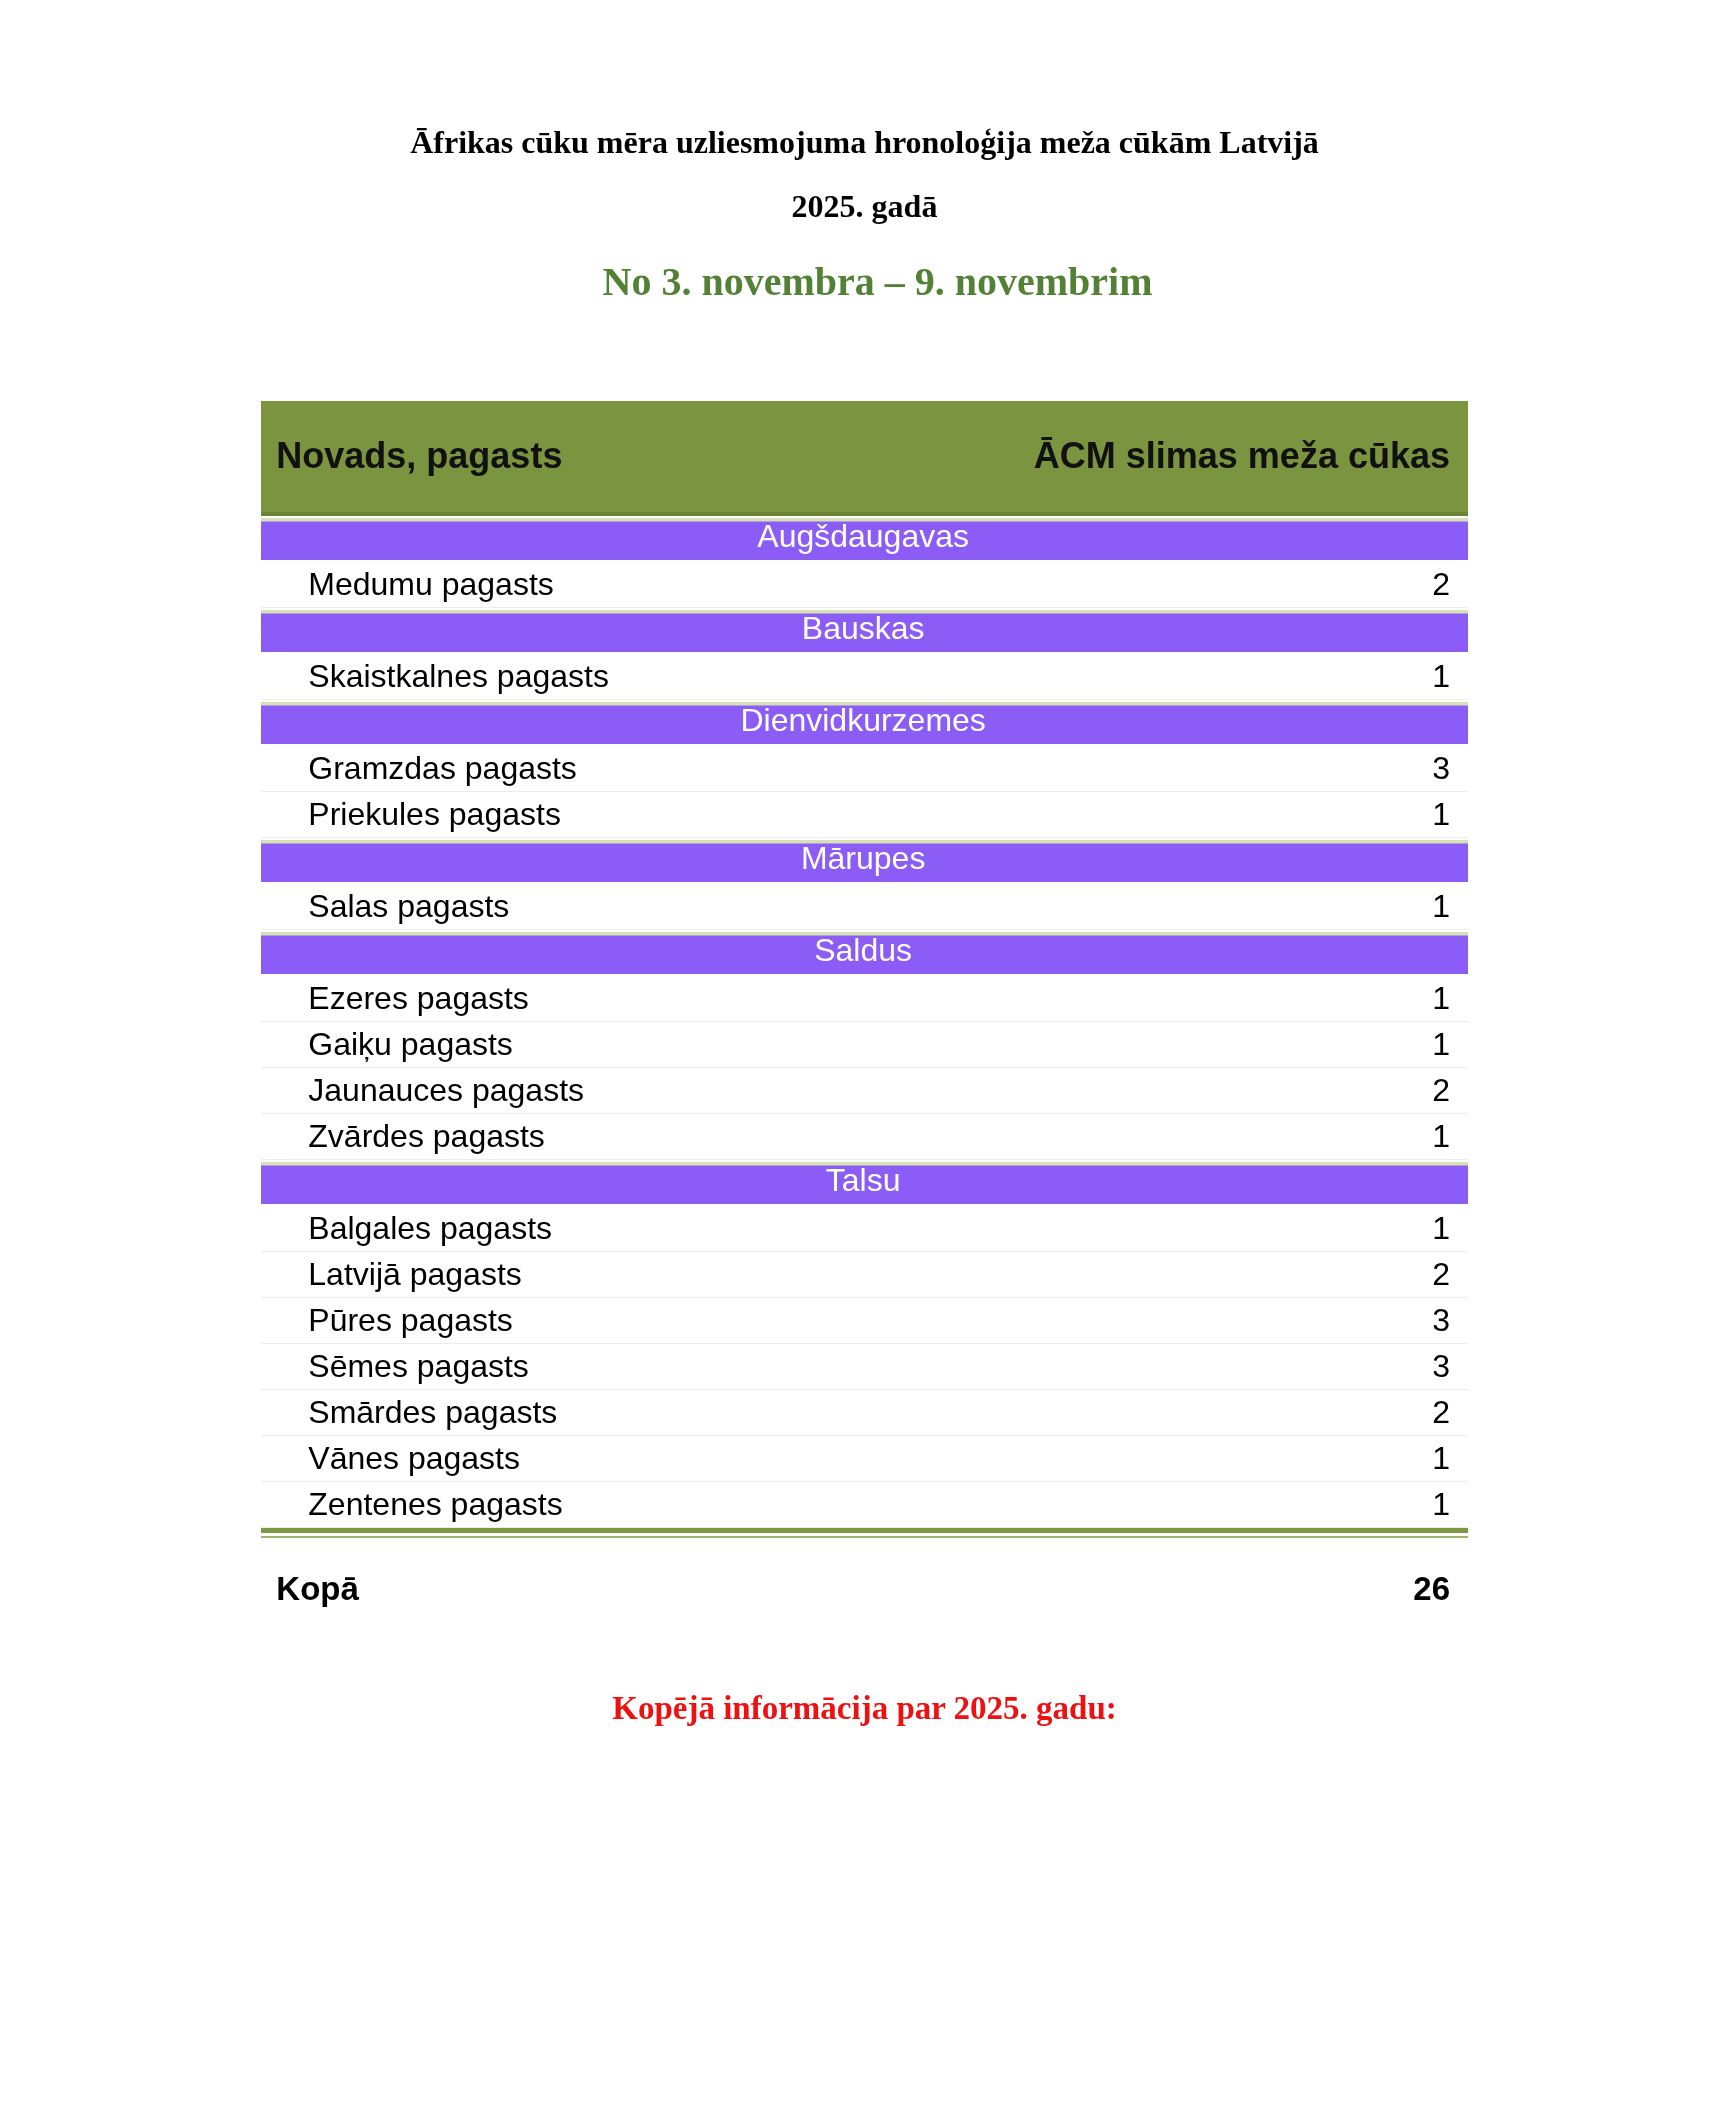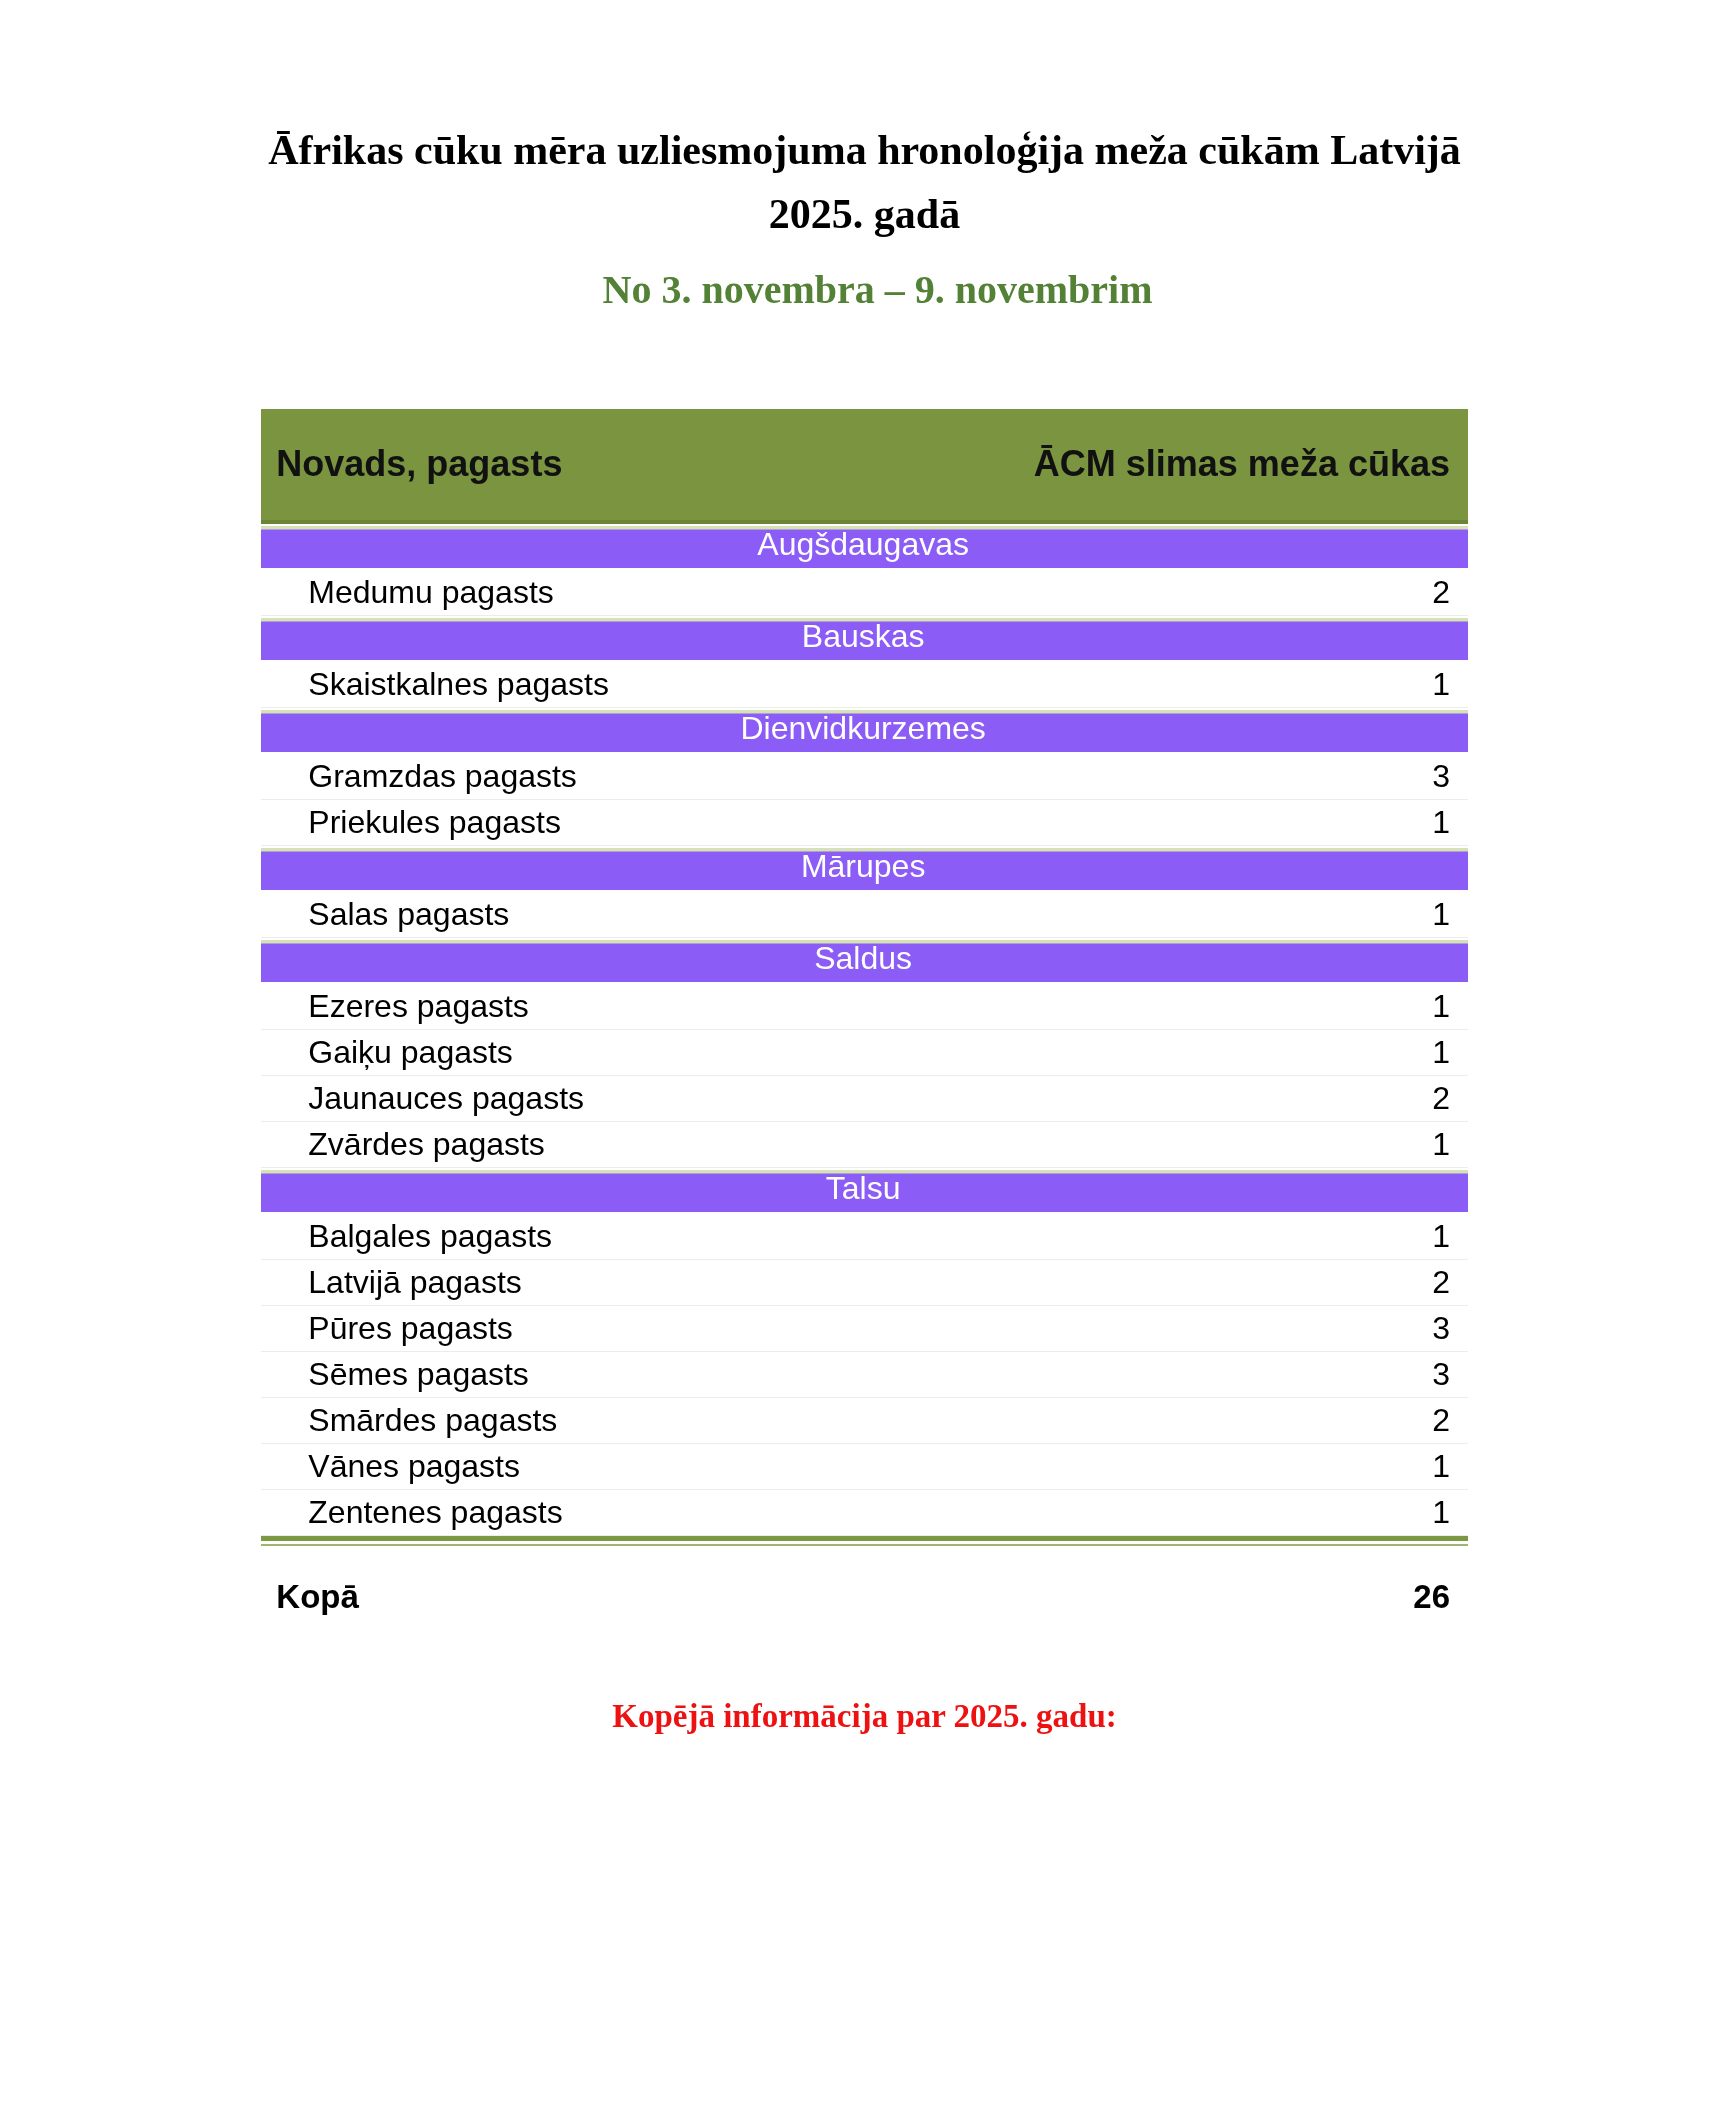--- a/index.html
+++ b/index.html
@@ -1,22 +1,22 @@
 <!DOCTYPE html>
 <html style="font-size:11px"><head>
 <meta charset="utf-8">
 <style>
   html,body{margin:0;padding:0;background:#ffffff;}
   .page{
     width:1729px;height:2108px;background:#ffffff;position:relative;
     font-family:"Liberation Serif",serif;color:#000;overflow:hidden;
   }
   .title{
-    margin:12px;padding-top:106px;text-align:center;
-    font-size:42px;line-height:64px;font-weight:bold;color:#000;
+    margin:4px;padding-top:106px;text-align:center;
+    font-size:32px;line-height:64px;font-weight:bold;color:#000;
     font-family:"Liberation Serif",serif;
   }
   .subtitle{
     margin:16.7px 0 0;text-align:center;
     font-size:40px;line-height:53px;font-weight:bold;color:#538135;
     font-family:"Liberation Serif",serif;
     padding-left:26px;
   }
   .acm-table{
     width:1207px;margin:93px auto 0;

